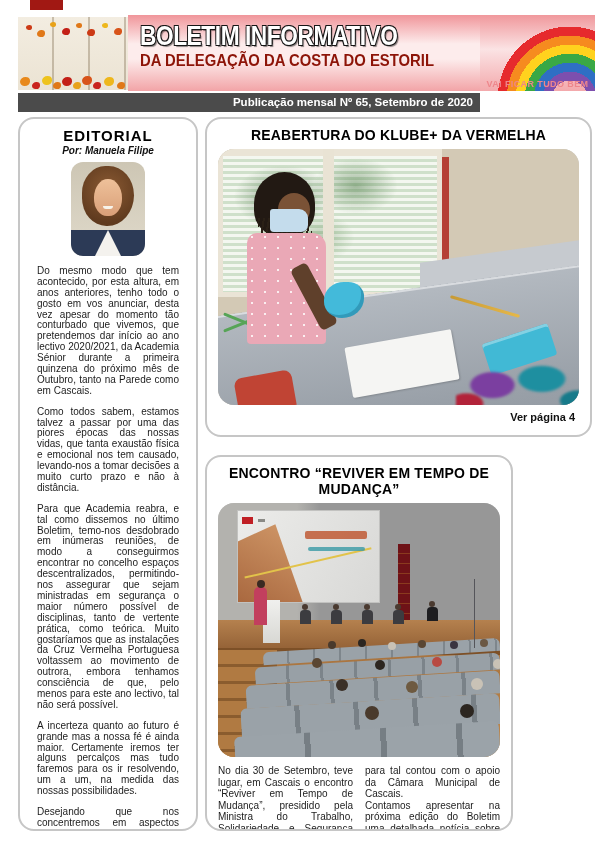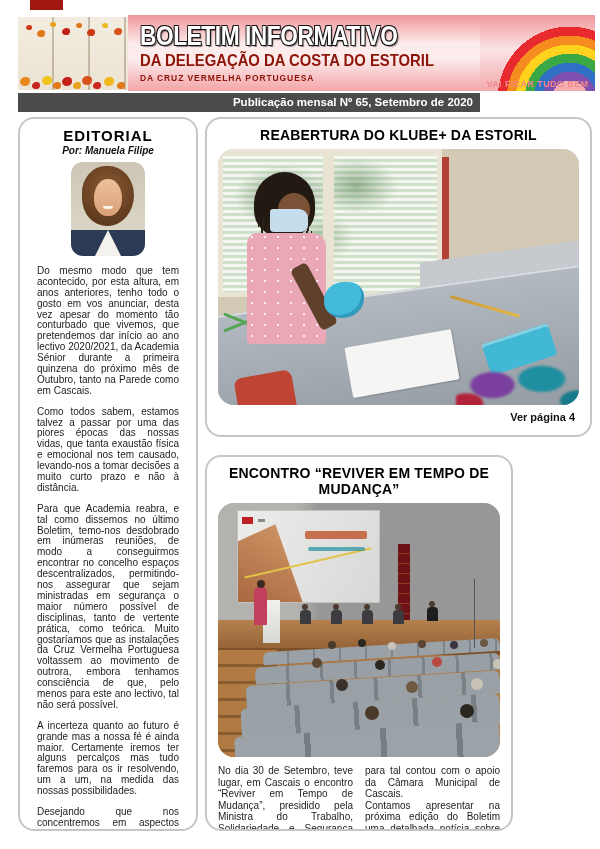--- a/index.html
+++ b/index.html
@@ -211,21 +211,20 @@
 <div class="abs corner-mark"></div>
 
 <div class="abs masthead">
   <div class="leaves">
     <div class="leaf-dots"></div>
   </div>
   <div class="banner">
     <div class="banner-text">
       <div class="nl-title">BOLETIM INFORMATIVO</div>
       <div class="nl-subtitle">DA DELEGAÇÃO DA COSTA DO ESTORIL</div>
-      <div class="nl-org">DA CRUZ VERMELHA PORTUGUESA</div>
     </div>
     <div class="red-cross">
       <div class="v"></div>
       <div class="h"></div>
     </div>
   </div>
   <div class="rainbow">
     <div class="rainbow-arc"></div>
     <div class="rainbow-caption">VAI FICAR TUDO BEM</div>
   </div>
@@ -248,21 +247,21 @@
   <div class="ed-text">
     <p>Do mesmo modo que tem acontecido, por esta altura, em anos anteriores, tenho todo o gosto em vos anunciar, desta vez apesar do momento tão conturbado que vivemos, que pretendemos dar início ao ano lectivo 2020/2021, da Academia Sénior durante a primeira quinzena do próximo mês de Outubro, tanto na Parede como em Cascais.</p>
     <p>Como todos sabem, estamos talvez a passar por uma das piores épocas das nossas vidas, que tanta exaustão física e emocional nos tem causado, levando-nos a tomar decisões a muito curto prazo e não à distância.</p>
     <p>Para que Academia reabra, e tal como dissemos no último Boletim, temo-nos desdobrado em inúmeras reuniões, de modo a conseguirmos encontrar no concelho espaços descentralizados, permitindo-nos assegurar que sejam ministradas em segurança o maior número possível de disciplinas, tanto de vertente prática, como teórica. Muito gostaríamos que as instalações da Cruz Vermelha Portuguesa voltassem ao movimento de outrora, embora tenhamos consciência de que, pelo menos para este ano lectivo, tal não será possível.</p>
     <p>A incerteza quanto ao futuro é grande mas a nossa fé é ainda maior. Certamente iremos ter alguns percalços mas tudo faremos para os ir resolvendo, um a um, na medida das nossas possibilidades.</p>
     <p>Desejando que nos concentremos em aspectos positivos e ultrapassemos as partes mais negativas da nossa caminhada, termino desejando a todos vós muita saúde e esperança num amanhã melhor.</p>
   </div>
 </div>
 
 <div class="box article1">
-  <div class="article-title">REABERTURA DO KLUBE+ DA ESTORIL</div>
+  <div class="article-title">REABERTURA DO KLUBE+ DA VERMELHA</div>
   <div class="photo photo1">
     <div class="p1-base"></div>
     <div class="p1-window"></div>
     <div class="p1-wframe"></div>
     <div class="p1-redpost"></div>
     <div class="p1-table2"></div>
     <div class="p1-table"></div>
     <div class="p1-paper"></div>
     <div class="p1-pencil"></div>
     <div class="p1-tissueR"></div>

